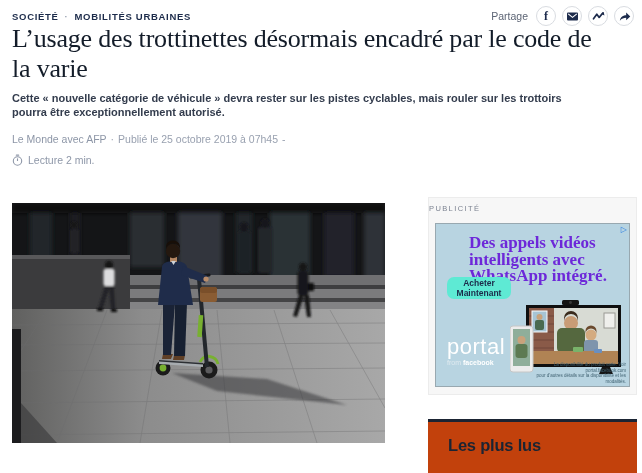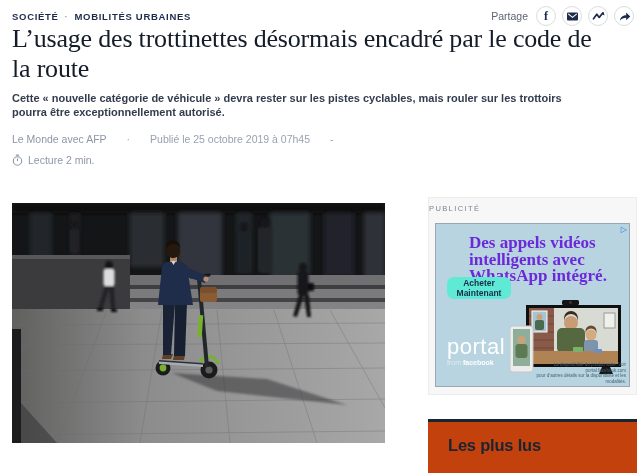--- a/index.html
+++ b/index.html
@@ -19,21 +19,21 @@
   .icon-btn svg { display:block; }
   .fb-f { font-family:"Liberation Serif", serif; font-weight:700; font-size:12px; color:#1d2b4c; line-height:1; }
 
   
   .title { position:absolute; left:12px; top:24px; width:592px;
            font-family:"Liberation Serif", serif; font-weight:400; font-size:26px;
            line-height:30px; color:#131c29; letter-spacing:-.2px; }
   .description { position:absolute; left:12px; top:92px; width:550px;
                  font-size:11px; line-height:13.5px; font-weight:700; color:#333c4d; }
   .byline { position:absolute; left:12px; top:133px; font-size:10.5px; color:#99a1b0;
-            display:flex; gap:20px; align-items:center; }
+            display:flex; gap:4px; align-items:center; }
   .byline .author { color:#8d96a7; }
   .reading { position:absolute; left:12px; top:154px; font-size:10.5px; color:#8e97a8;
              display:flex; align-items:center; gap:5px; }
 
   
   .figure { position:absolute; left:12px; top:203px; width:373px; }
   .photo { width:373px; height:240px; background:#8a8a8c; overflow:hidden; }
   .caption { margin-top:5px; font-size:10.5px; line-height:13px; color:#959daa; width:373px; }
 
   
@@ -94,21 +94,21 @@
         </svg>
       </span>
       <span class="icon-btn">
         <svg width="13" height="11" viewBox="0 0 14 11">
           <path d="M2,10 C2.6,5.6 5.8,4.1 8.8,4.1 L8.8,1.2 L13.2,5.4 L8.8,9.6 L8.8,6.8 C6.4,6.8 3.8,7.7 2,10 Z" fill="#1d2b4c"></path>
         </svg>
       </span>
     </div>
   </div>
 
-  <h1 class="title">L’usage des trottinettes désormais encadré par le code de la route</h1>
+  <h1 class="title">L’usage des trottinettes désormais encadré par le code de la varie</h1>
   <p class="description">Cette « nouvelle catégorie de véhicule » devra rester sur les pistes cyclables, mais rouler sur les trottoirs pourra être exceptionnellement autorisé.</p>
 
   <div class="byline">
     <span class="author">Le Monde avec AFP</span>
     <span>·</span>
     <span>Publié le 25 octobre 2019 à 07h45</span>
     <span>-</span>
   </div>
 
   <div class="reading">

